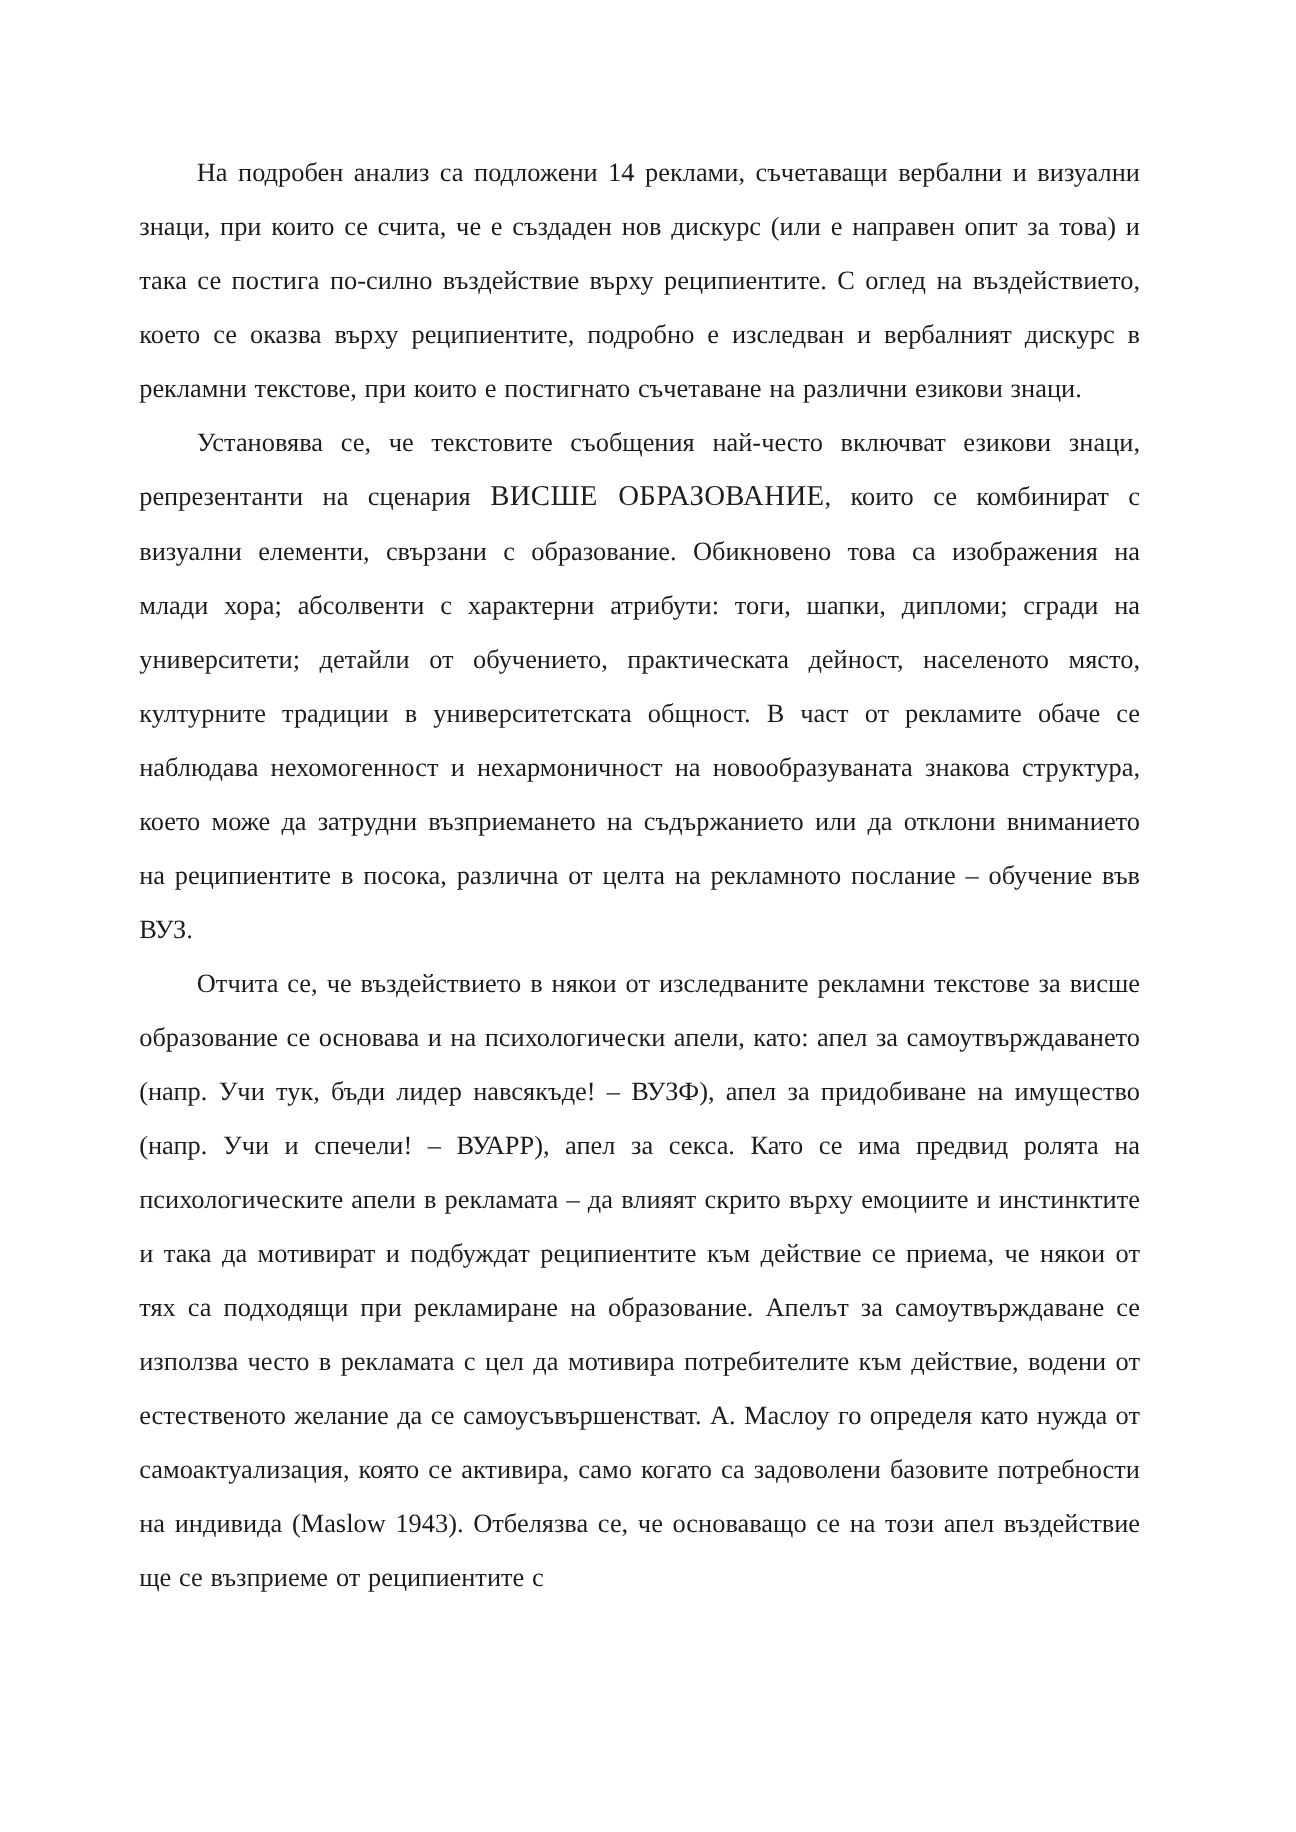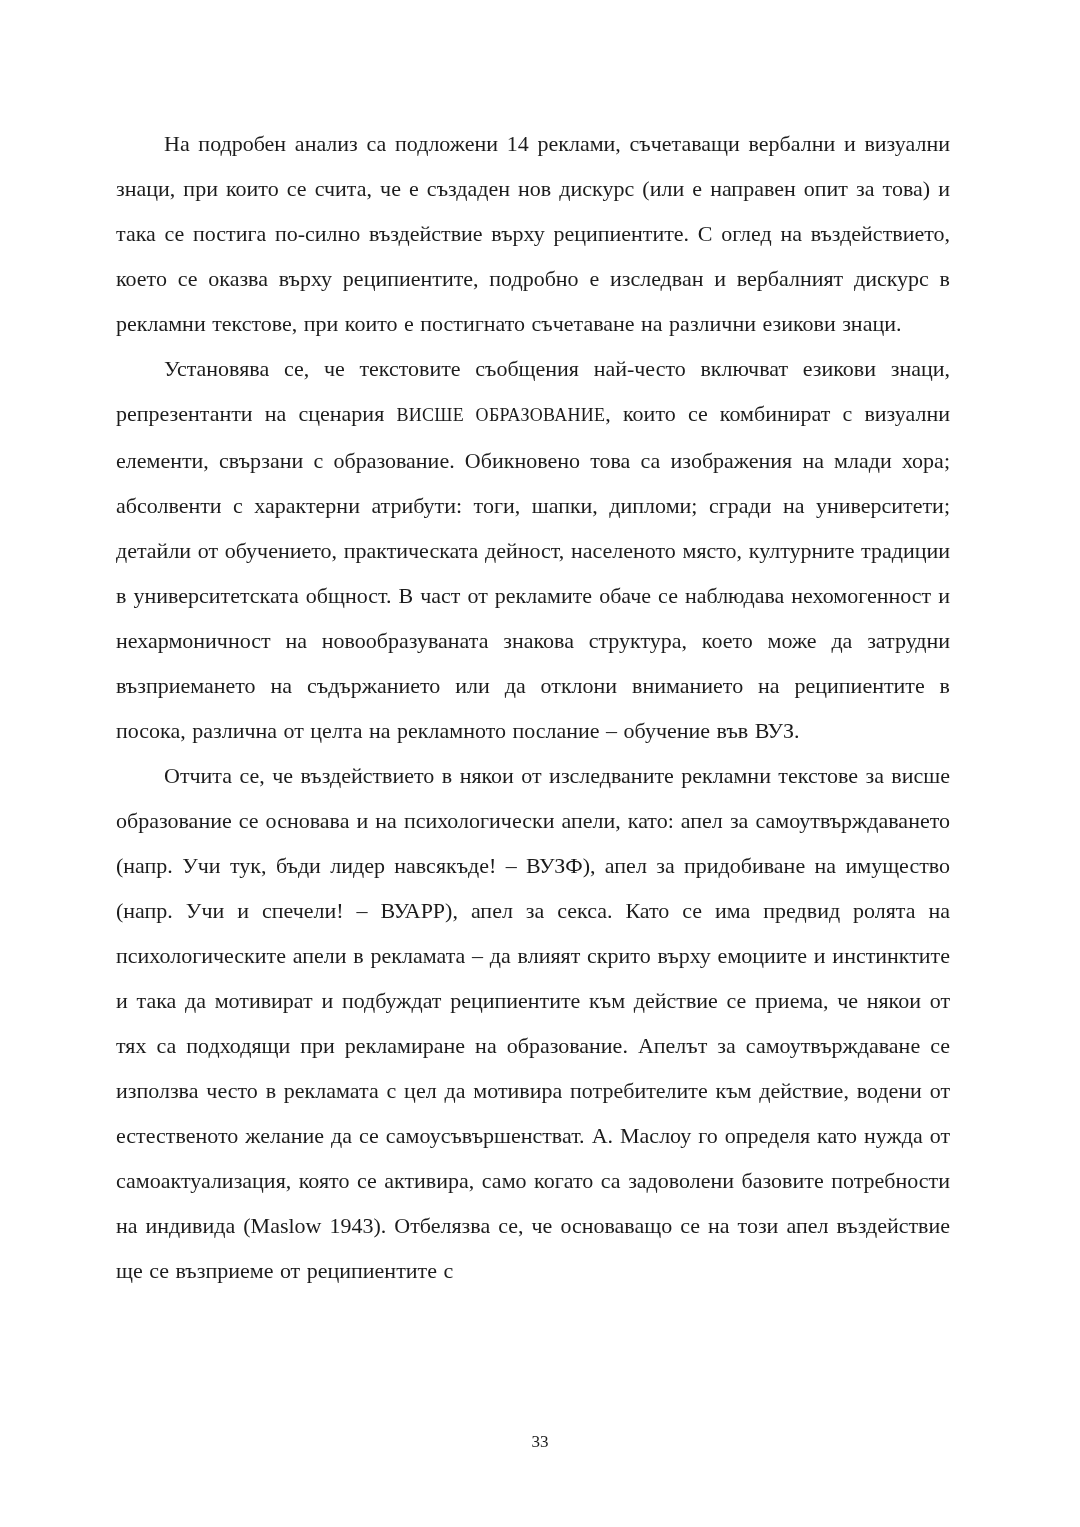--- a/index.html
+++ b/index.html
@@ -27,21 +27,21 @@
     padding: 0;
     font-size: 22px;
     line-height: 45px;
     text-align: justify;
     text-indent: 48px;
     word-spacing: 1px;
   }
   .run-italic {
   }
   .run-caps {
-    font-size: 18px;
+    font-size: 24px;
     letter-spacing: 0.3px;
   }
   .page-number {
     position: absolute;
     top: 1432px;
     left: 0;
     width: 100%;
     text-align: center;
     font-size: 17px;
     color: #1c1c1c;
@@ -49,14 +49,13 @@
 </style>
 </head>
 <body>
 
 <div class="page">
   <div class="text-block" id="text-block">
       <p><span>На подробен анализ са подложени 14 реклами, съчетаващи вербални и визуални знаци, при които се счита, че е създаден нов дискурс (или е направен опит за това) и така се постига по-силно въздействие върху реципиентите. С оглед на въздействието, което се оказва върху реципиентите, подробно е изследван и вербалният дискурс в рекламни текстове, при които е постигнато съчетаване на различни езикови знаци.</span></p>
       <p><span>Установява се, че текстовите съобщения най-често включват езикови знаци, репрезентанти на сценария </span><span class="run-caps">ВИСШЕ ОБРАЗОВАНИЕ</span><span>, които се комбинират с визуални елементи, свързани с образование. Обикновено това са изображения на млади хора; абсолвенти с характерни атрибути: тоги, шапки, дипломи; сгради на университети; детайли от обучението, практическата дейност, населеното място, културните традиции в университетската общност. В част от рекламите обаче се наблюдава нехомогенност и нехармоничност на новообразуваната знакова структура, което може да затрудни възприемането на съдържанието или да отклони вниманието на реципиентите в посока, различна от целта на рекламното послание – обучение във ВУЗ.</span></p>
       <p><span>Отчита се, че въздействието в някои от изследваните рекламни текстове за висше образование се основава и на психологически апели, като: апел за самоутвърждаването (напр. </span><span class="run-italic">Учи тук, бъди лидер навсякъде!</span><span> – ВУЗФ), апел за придобиване на имущество (напр. </span><span class="run-italic">Учи и спечели!</span><span> – ВУАРР), апел за секса. Като се има предвид ролята на психологическите апели в рекламата – да влияят скрито върху емоциите и инстинктите и така да мотивират и подбуждат реципиентите към действие се приема, че някои от тях са подходящи при рекламиране на образование. Апелът за самоутвърждаване се използва често в рекламата с цел да мотивира потребителите към действие, водени от естественото желание да се самоусъвършенстват. А. Маслоу го определя като нужда от самоактуализация, която се активира, само когато са задоволени базовите потребности на индивида (Maslow 1943). Отбелязва се, че основаващо се на този апел въздействие ще се възприеме от реципиентите с</span></p>
     </div>
-  <div class="page-number">33</div>
 </div>
 
 </body></html>

